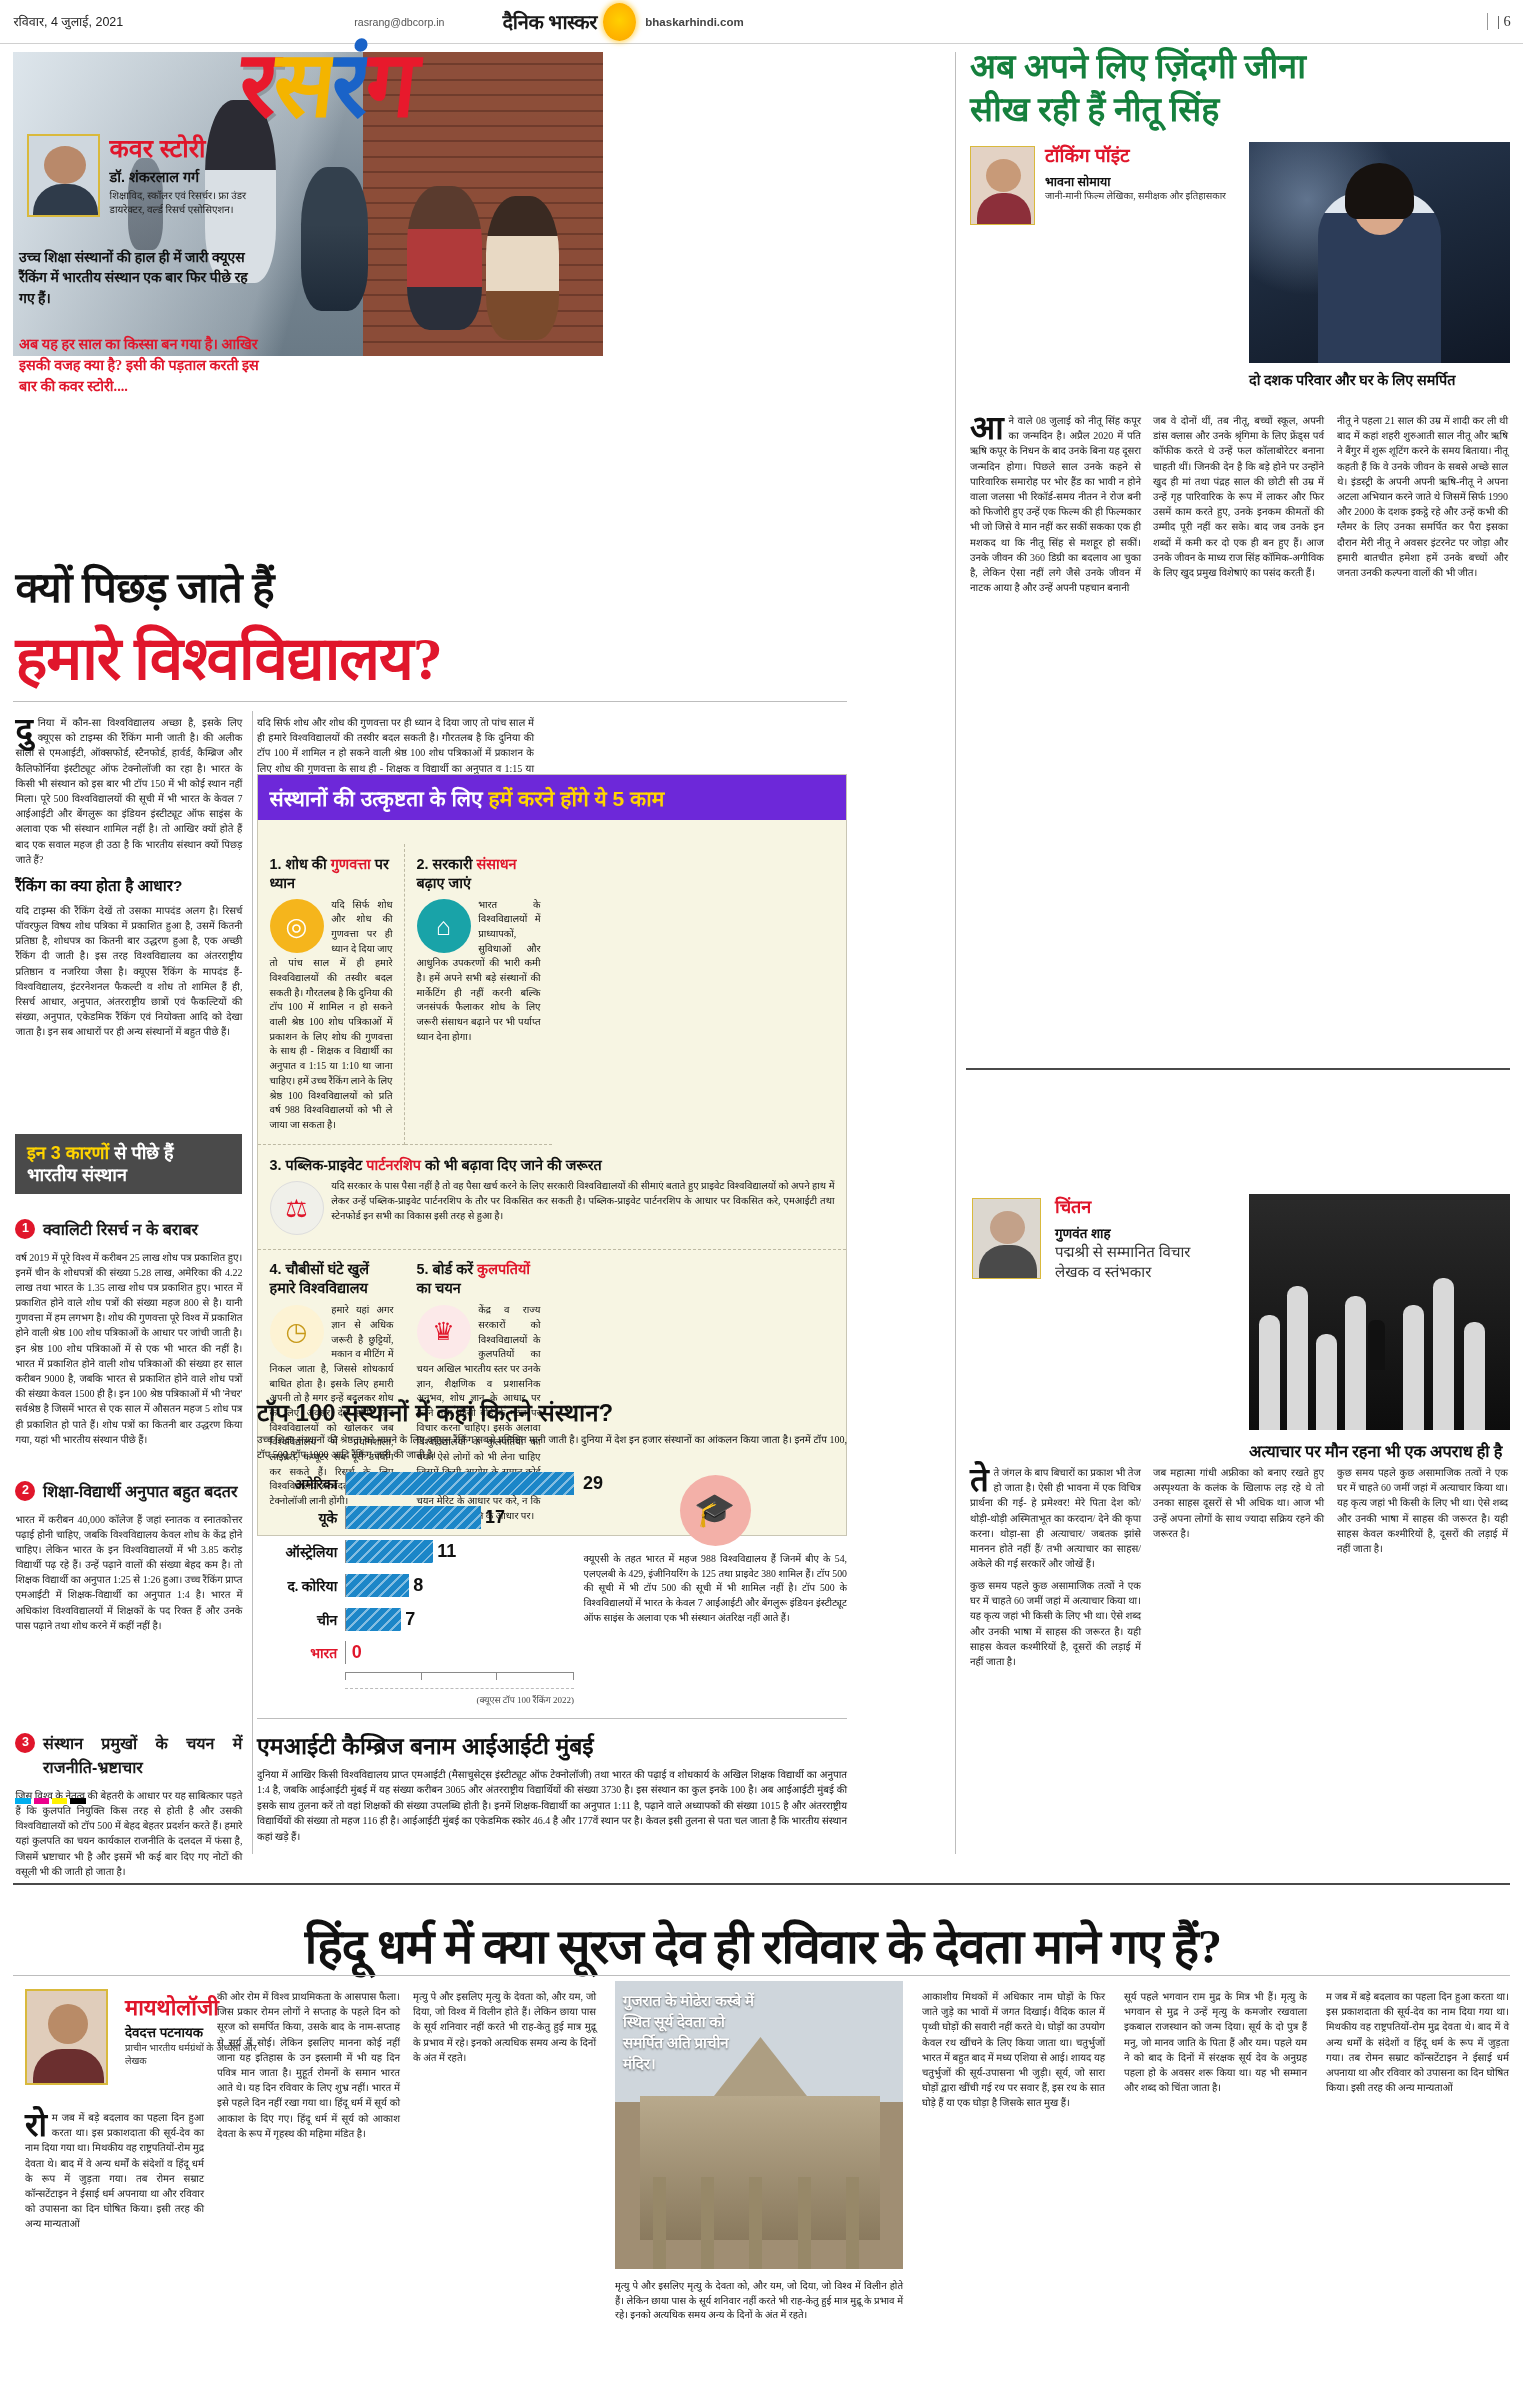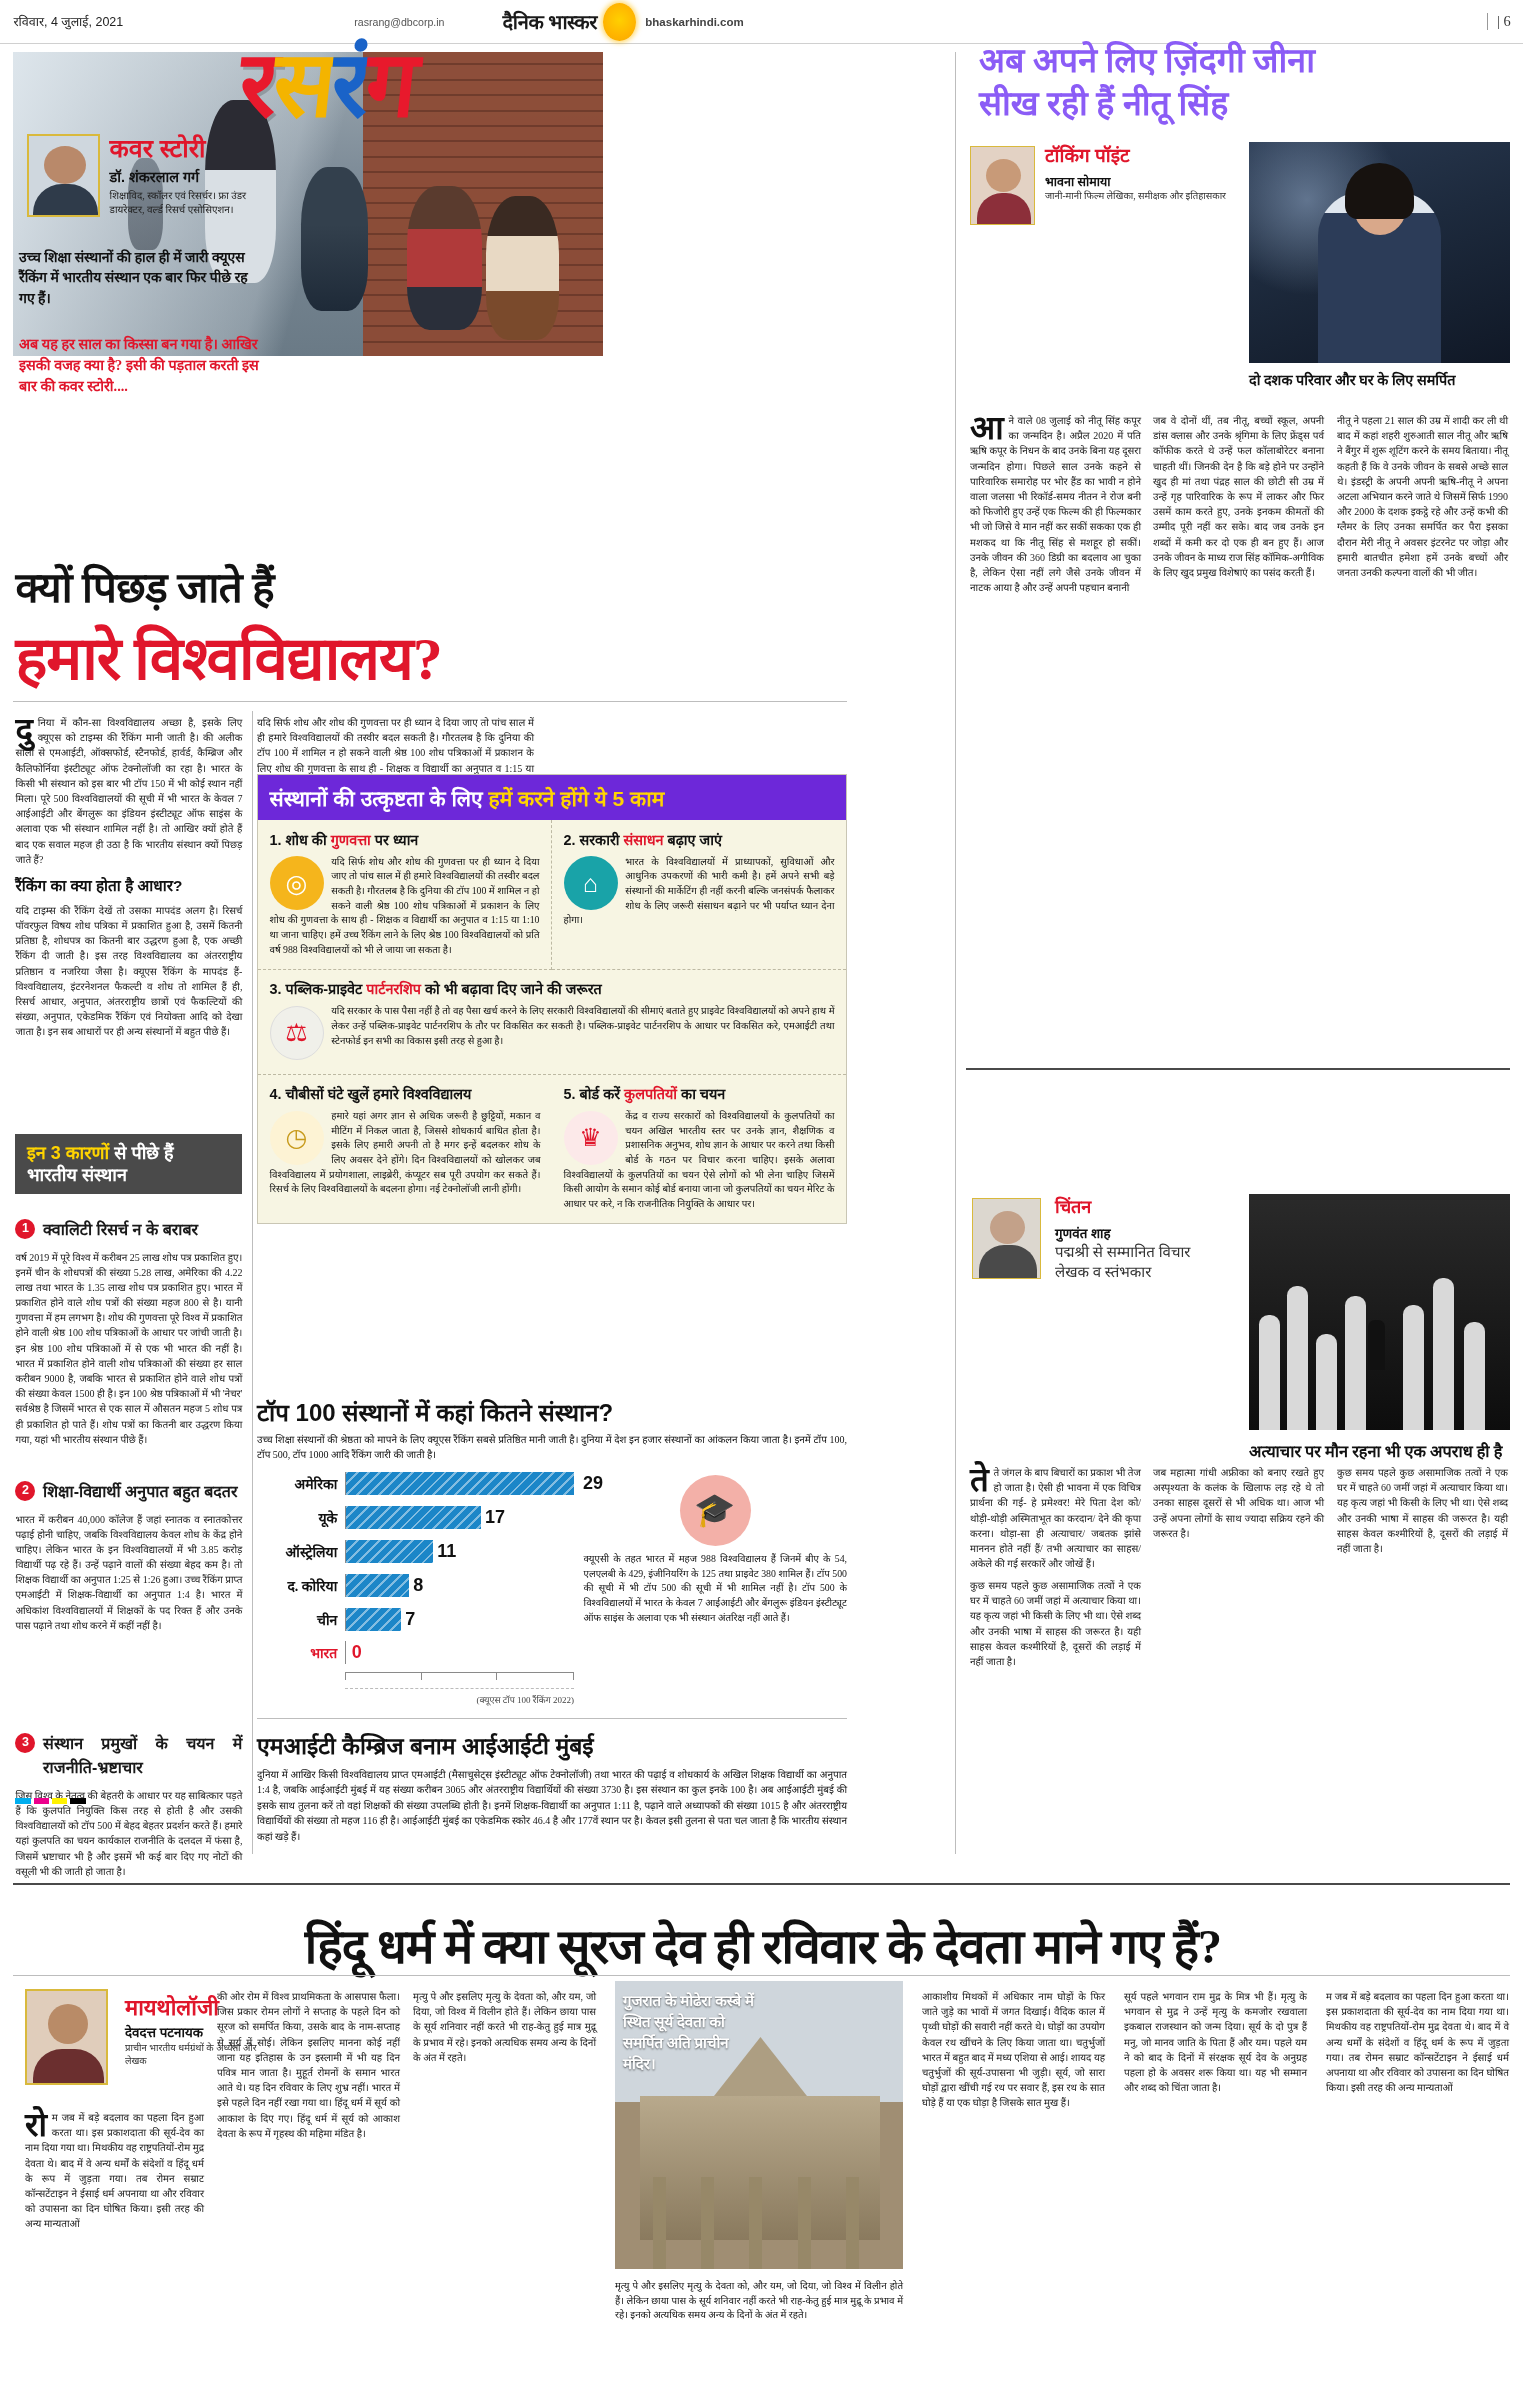--- a/index.html
+++ b/index.html
@@ -157,21 +157,21 @@
   
   .panel5 {
     position:absolute; left: 257px; top: 774px; width: 590px; border: 1px solid #c9c6b4;
     background: #f7f5e3;
   }
   .panel5-head {
     background:#6d28d9; color:#fff; padding: 8.6px 11.5px; font-size: 21px; font-weight:900;
     font-family:"Liberation Sans",sans-serif;
   }
   .panel5-head .hl { color:#ffd400; }
-  .p5grid { display:grid; grid-template-columns: 1fr 1fr; }
+  .p5grid { display:grid; grid-template-columns: 1fr 1fr 1fr 1fr; margin-top: 24px; }
   .p5cell { padding: 9.6px 11.5px 11.5px; border-right:1px dashed #bdb9a3; border-bottom:1px dashed #bdb9a3; }
   .p5cell:nth-child(2n) { border-right: none; }
   .p5cell.span2 { grid-column: 1 / -1; border-right:none; border-bottom:none; }
   .p5cell.r3 { border-bottom: none; }
   .p5title { font-size: 14.4px; font-weight: 900; font-family:"Liberation Sans",sans-serif; margin-bottom:5.8px; }
   .p5title .hl { color:#e0162b; }
   .p5body { font-size: 9.8px; line-height:1.5; text-align: justify; }
   .p5ico {
     float:left; width: 54px; height: 54px; border-radius: 50%;
     margin: 1.9px 7.7px 1.9px 0; display:flex; align-items:center; justify-content:center;
@@ -213,22 +213,22 @@
     margin: 5.8px auto 0;
   }
 
   
   .mitblock { position:absolute; left:257px; top: 1729px; width: 590px; }
   .mit-title { font-size: 23px; font-weight:900; font-family:"Liberation Sans",sans-serif; }
   .mit-body { font-size:10px; line-height:1.55; text-align:justify; margin-top:5.8px; }
 
   
   .r-head1 {
-    position:absolute; left: 970px; top: 40px; width: 538px;
-    font-size: 34px; line-height: 1.25; font-weight: 700; color:#8b5cf6;margin-left:9px;
+    position:absolute; left: 970px; top: 46px; width: 538px;
+    font-size: 34px; line-height: 1.25; font-weight: 700; color:#15803d;
   }
   .talkbadge {
     position:absolute; left: 1045px; top: 142px;
     color:#e0162b; font-size: 19px; font-weight:900; font-family:"Liberation Sans",sans-serif;
   }
   .tb-photo {
     position:absolute; left:970px; top:146px; width:65px; height:79px;
     border:1.9px solid #d9b93c; background:#e3d2c4; overflow:hidden;
   }
   .tb-photo::before{content:"";position:absolute;left:15.4px;top:11.5px;width:35px;height:33px;border-radius:50%;background:#c89a78;}

